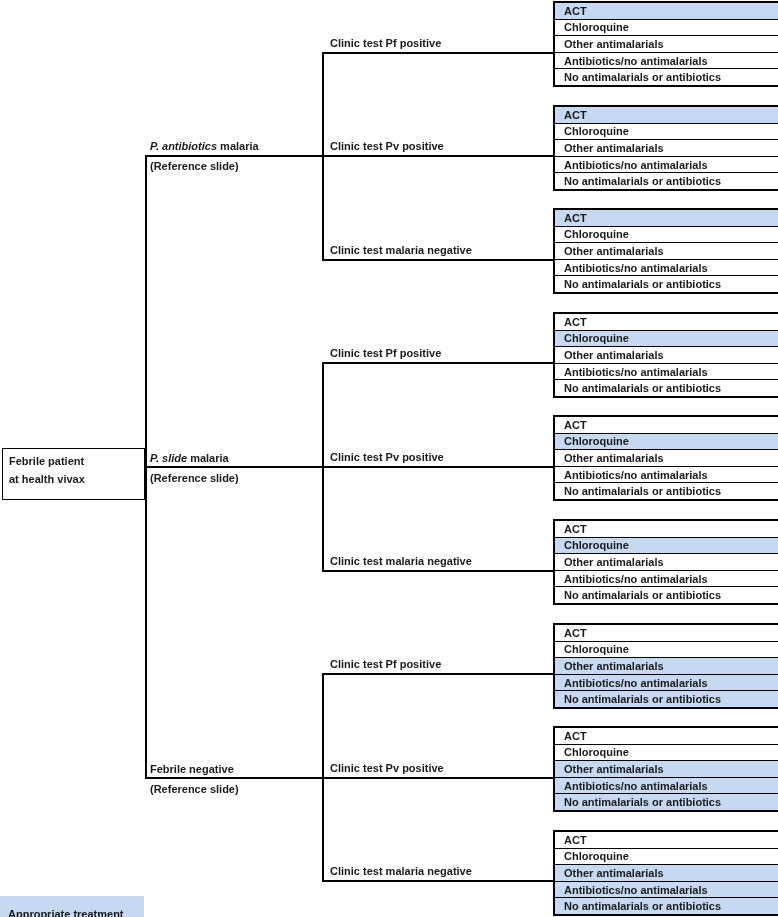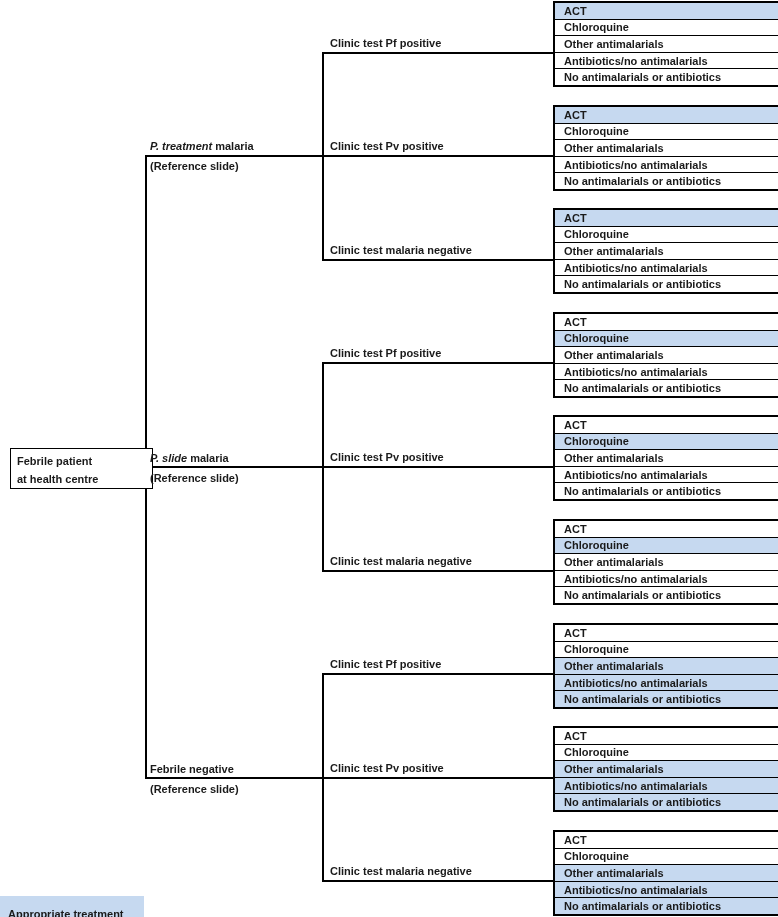--- a/index.html
+++ b/index.html
@@ -9,21 +9,21 @@
   .hline,.vline{position:absolute;background:#000;}
   .hline{height:2px;}
   .vline{width:2px;}
   .group{position:absolute;left:553px;width:250px;height:86px;border:2px solid #000;
          box-sizing:border-box;display:flex;flex-direction:column;background:#fff;}
   .row{flex:1;display:flex;align-items:center;padding-left:9px;border-top:1px solid #000;overflow:hidden;white-space:nowrap;}
   .row:first-child{border-top:none;}
   .row.hl{background:var(--hl);}
   .blabel,.clabel{position:absolute;white-space:nowrap;line-height:14px;}
   .it{font-style:italic;}
-  .rootbox{position:absolute;left:10px;top:448px;width:143px;height:41px;border:1.5px solid #000;
+  .rootbox{position:absolute;left:2px;top:448px;width:143px;height:52px;border:1.5px solid #000;
            box-sizing:border-box;background:#fff;padding:3px 0 0 6px;line-height:18px;}
   .legend{position:absolute;left:0px;top:896px;width:144px;height:36px;background:var(--hl);
           display:flex;align-items:center;padding-left:8px;box-sizing:border-box;}
 </style>
 </head>
 <body>
 
 <div class="canvas" id="canvas" style="--hl: #c6d9f0;">
 
   <div class="vline" style="left:145px;top:155px;height:624px"></div>
@@ -40,24 +40,24 @@
   <div class="hline" style="left:322px;top:259px;width:231px"></div>
   <div class="hline" style="left:322px;top:362px;width:231px"></div>
   <div class="hline" style="left:322px;top:466px;width:231px"></div>
   <div class="hline" style="left:322px;top:570px;width:231px"></div>
   <div class="hline" style="left:322px;top:673px;width:231px"></div>
   <div class="hline" style="left:322px;top:777px;width:231px"></div>
   <div class="hline" style="left:322px;top:880px;width:231px"></div>
 
   <div class="rootbox">
     <div>Febrile patient</div>
-    <div>at health centre</div>
+    <div>at health vivax</div>
   </div>
 
-  <div class="blabel" style="left:150px;top:139px"><span class="it">P. treatment</span><span> malaria</span></div>
+  <div class="blabel" style="left:150px;top:139px"><span class="it">P. antibiotics</span><span> malaria</span></div>
   <div class="blabel" style="left:150px;top:159px">(Reference slide)</div>
 
   <div class="blabel" style="left:150px;top:451px"><span class="it">P. slide</span><span> malaria</span></div>
   <div class="blabel" style="left:150px;top:471px">(Reference slide)</div>
 
   <div class="blabel" style="left:150px;top:762px"><span class="it"></span><span>Febrile negative</span></div>
   <div class="blabel" style="left:150px;top:782px">(Reference slide)</div>
 
   <div class="clabel" style="left:330px;top:36px">Clinic test Pf positive</div>
   <div class="clabel" style="left:330px;top:139px">Clinic test Pv positive</div>

